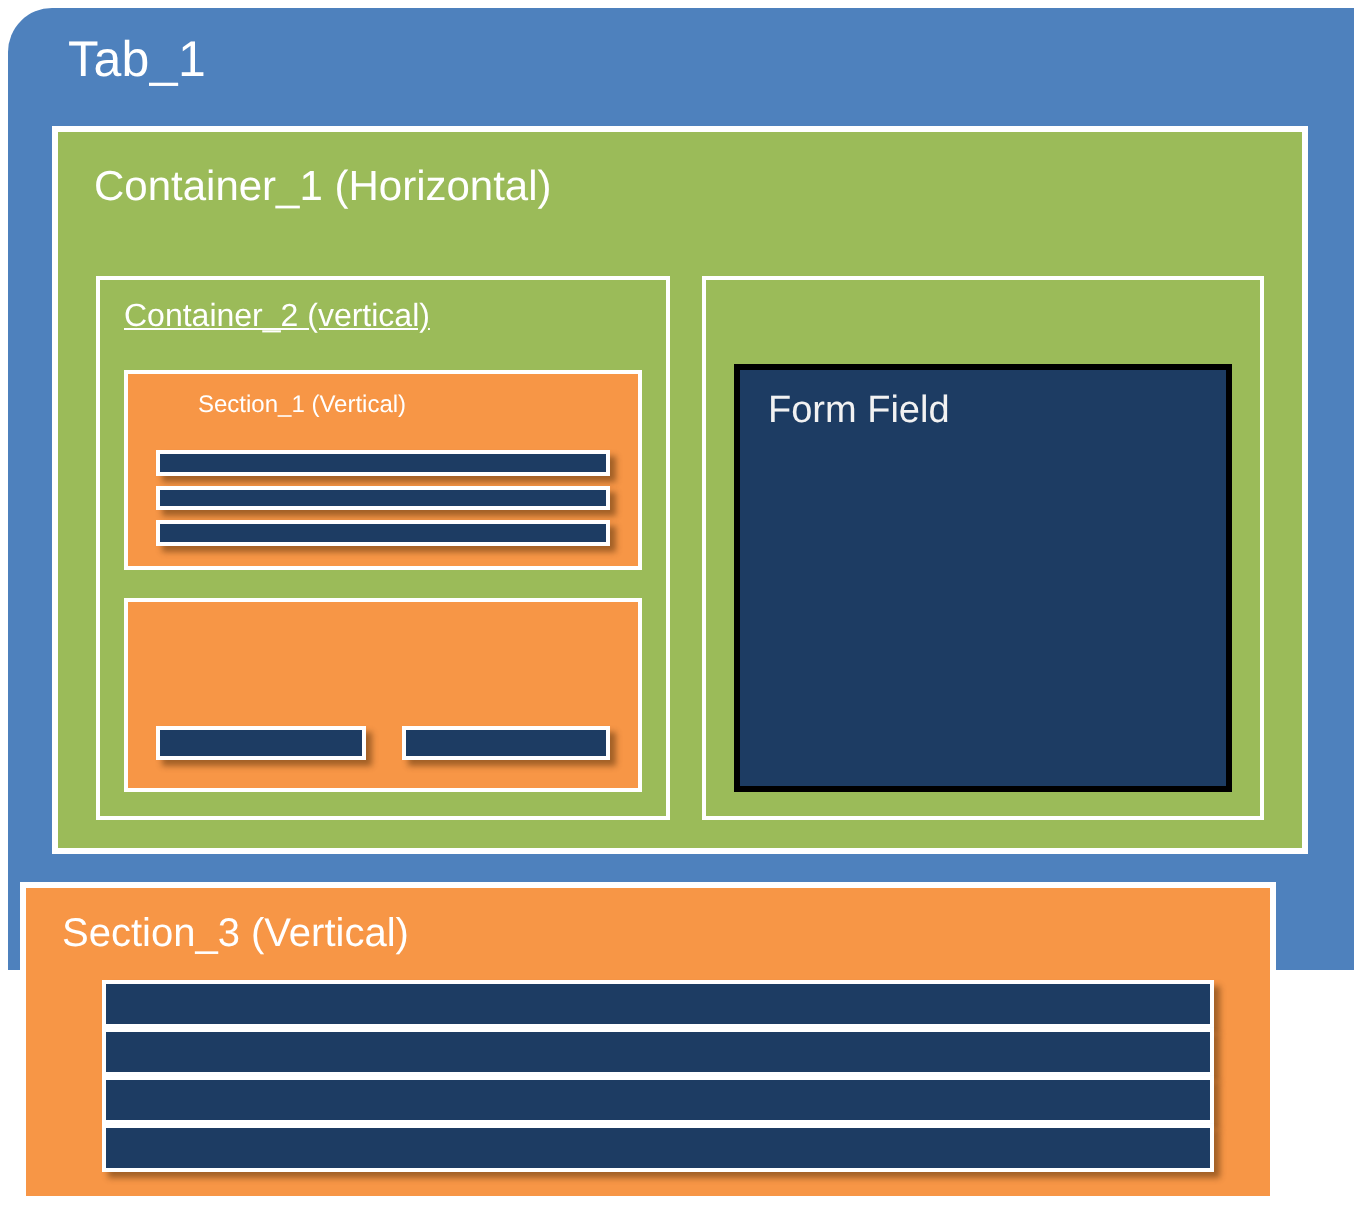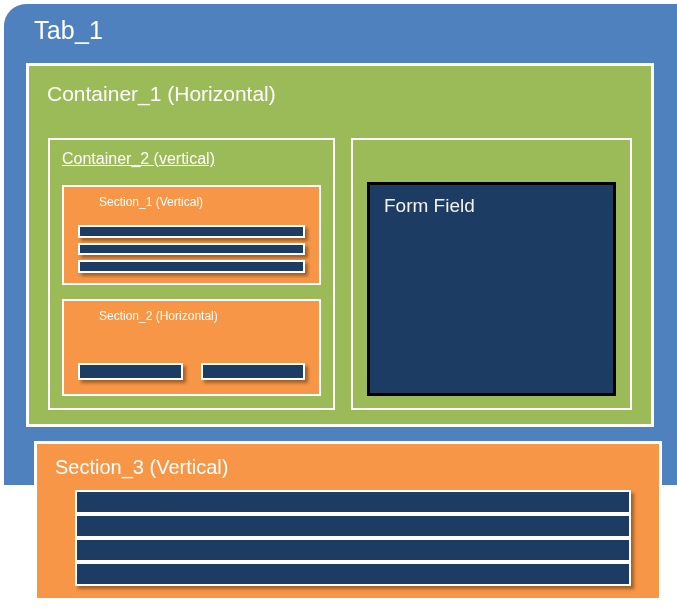--- a/index.html
+++ b/index.html
@@ -170,21 +170,21 @@
     left: 14px;
     top: 10px;
     font-size: 19px;
     color: #f2f2f2;
     white-space: nowrap;
   }
 
   
   .section-3 {
     position: absolute;
-    left: 30px;
+    left: 6px;
     top: 437px;
     width: 628px;
     height: 160px;
     background: #f79646;
     border: 3px solid #ffffff;
     box-sizing: border-box;
   }
   .section-3 > .region-title {
     position: absolute;
     left: 18px;
@@ -224,21 +224,20 @@
             <div class="section section-1">
               <div class="region-title">Section_1 (Vertical)</div>
               <div class="section-body vertical">
                 <div class="field-bar"></div>
                 <div class="field-bar"></div>
                 <div class="field-bar"></div>
               </div>
             </div>
 
             <div class="section section-2">
-              <div class="region-title">Section_2 (Horizontal)</div>
               <div class="section-body horizontal">
                 <div class="field-bar"></div>
                 <div class="field-bar"></div>
               </div>
             </div>
 
           </div>
         </div>
 
         <div class="sub-container container-3">

